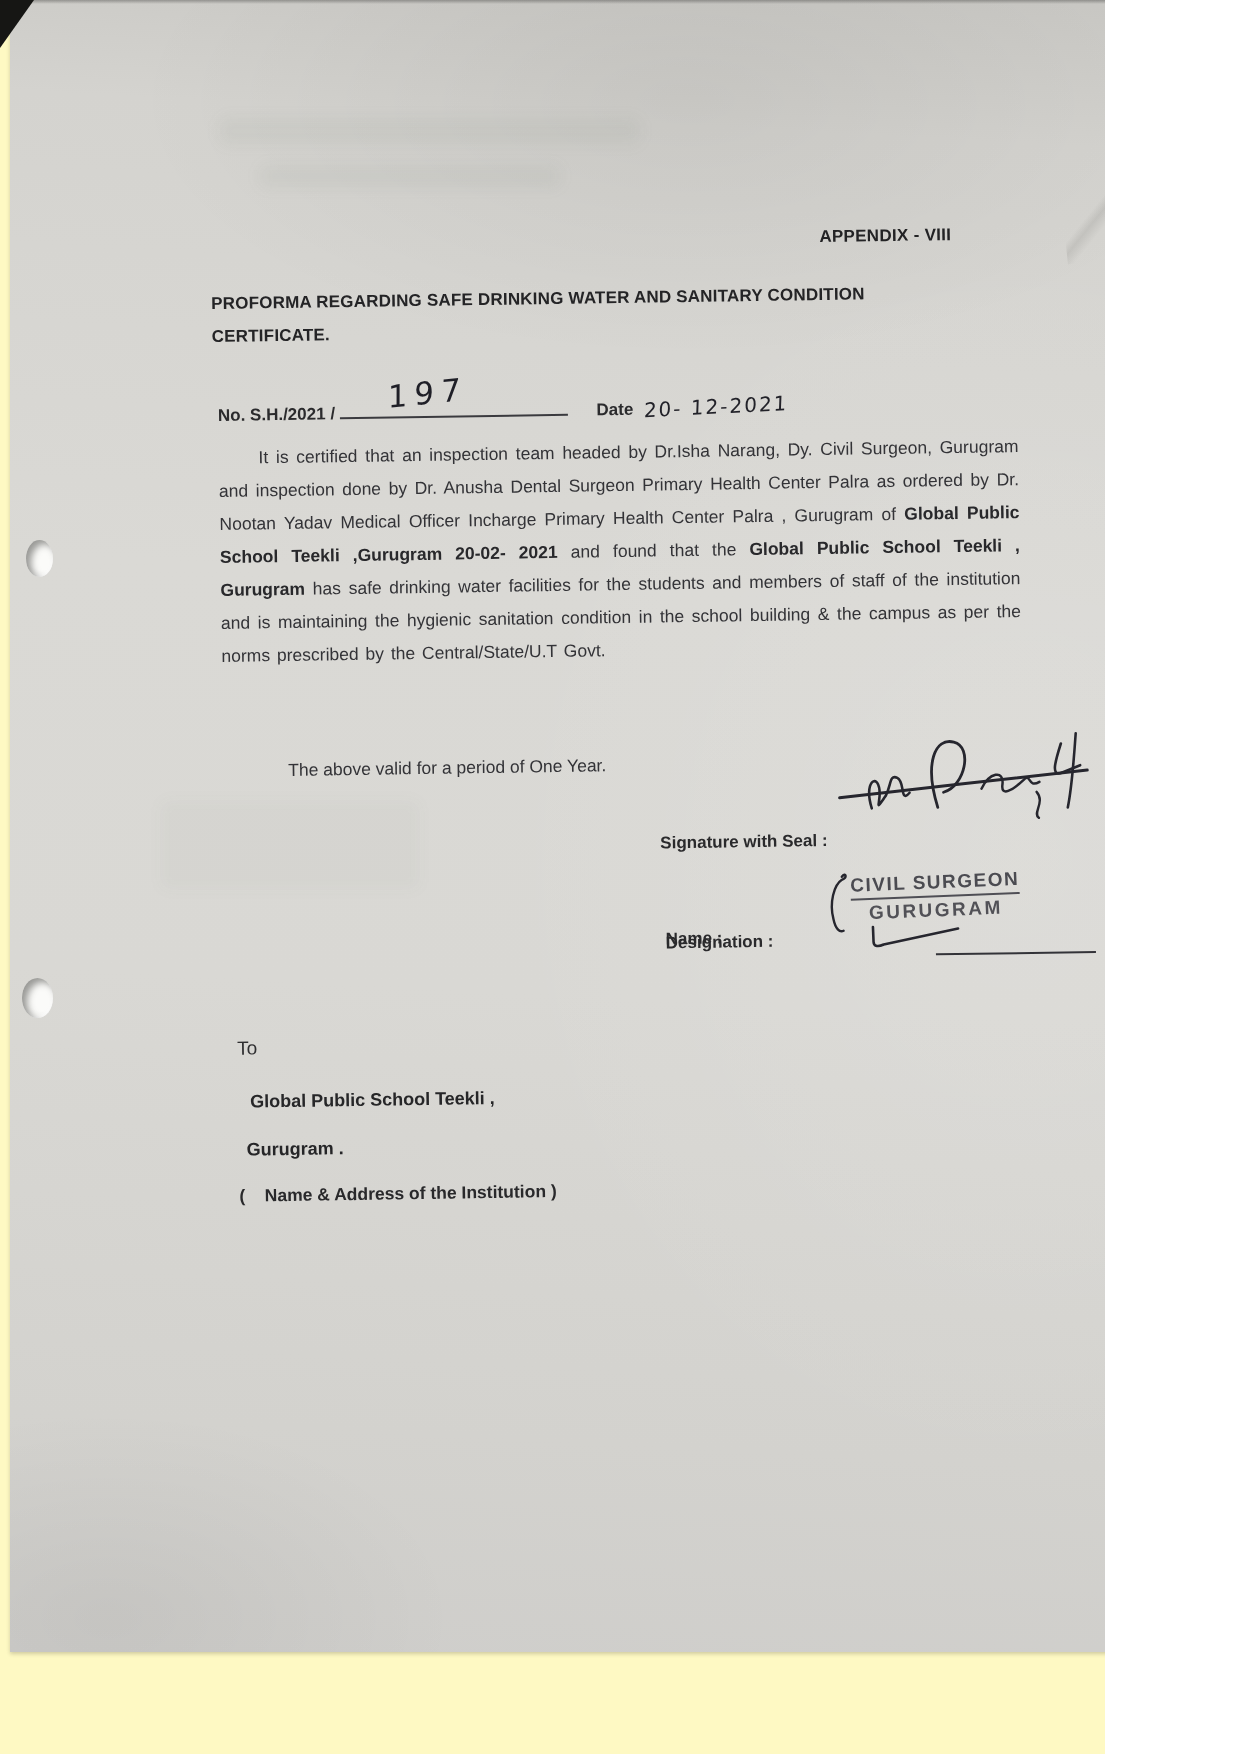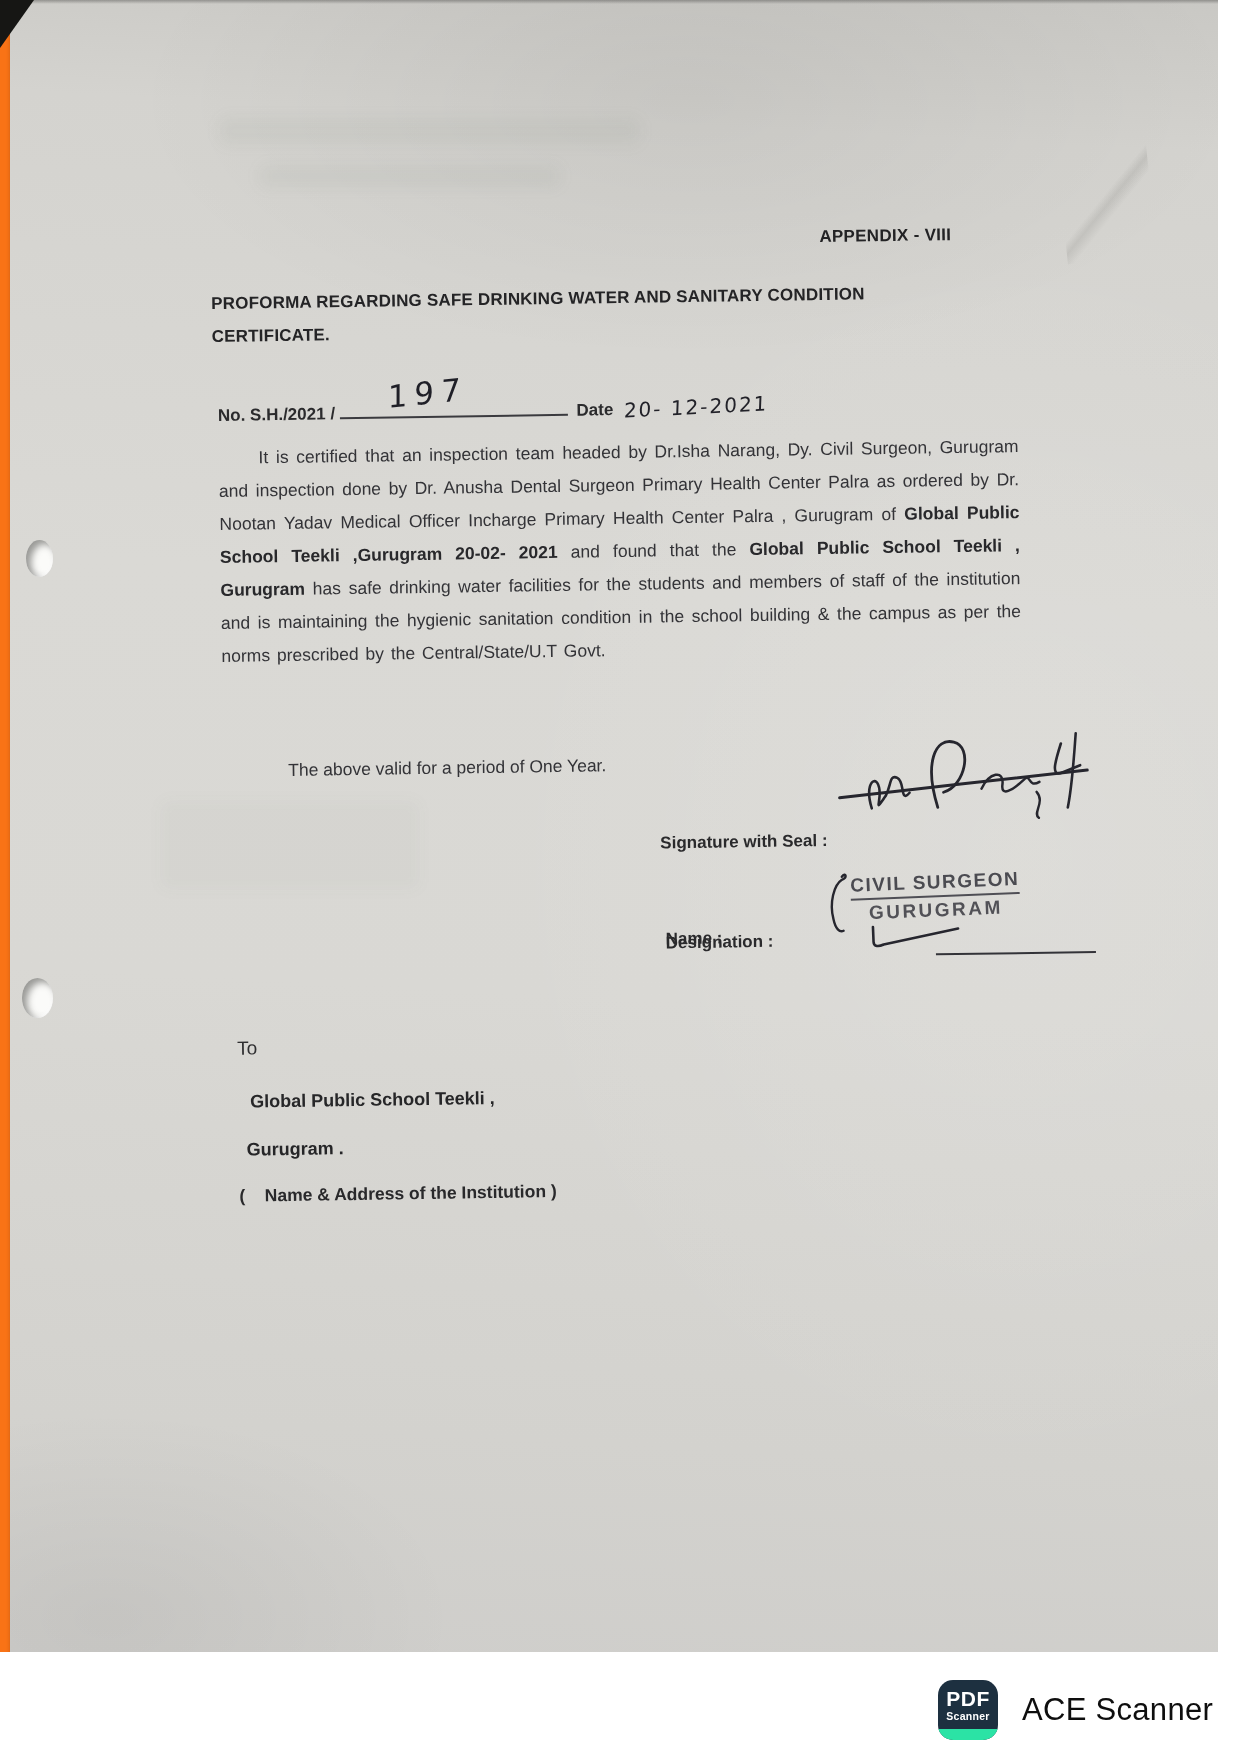--- a/index.html
+++ b/index.html
@@ -1,21 +1,21 @@
 <!DOCTYPE html>
 <html><head>
 <meta charset="utf-8">
 <style>
   * { margin:0; padding:0; box-sizing:border-box; }
   html,body { background:#ffffff; }
   body { font-family:"Liberation Sans", sans-serif; }
 
   .canvas {
-    position:relative; width:1218px; height:1754px;
-    background:#f97316; overflow:hidden;padding-left:48px;
+    position:relative; width:1105px; height:1754px;
+    background:#fef9c3; overflow:hidden;padding-left:48px;
   }
 
   
   .paper {
     position:absolute; left:10px; top:0; width:1231px; height:1652px;
     background:
       radial-gradient(ellipse 900px 420px at 55% 6%, rgba(0,0,0,0.055), transparent 62%),
       radial-gradient(ellipse 760px 900px at 82% 52%, rgba(255,255,255,0.10), transparent 72%),
       radial-gradient(ellipse 500px 300px at 8% 98%, rgba(0,0,0,0.05), transparent 70%),
       linear-gradient(183deg, #c9c8c4 0%, #d4d3cf 9%, #dad9d5 36%, #d9d8d4 60%, #d3d2ce 86%, #cfcecb 100%);
@@ -56,21 +56,21 @@
   .doc-title { position:absolute; left:213px; top:281px; width:700px; font-size:17px; font-weight:700; color:#242426; letter-spacing:.2px; line-height:33px; }
 
   .ref-row { position:absolute; left:218px; top:396px; font-size:17px; color:#2b2b2d; white-space:nowrap; }
   .ref-label { font-weight:700; }
   .ref-line { display:inline-block; width:228px; border-bottom:2px solid #3a3a3e; height:1em; position:relative; vertical-align:baseline; }
   .hand-number {
     position:absolute; left:48px; top:-26px; font-size:31px; color:#1f1f27;
     font-family:"DejaVu Sans", sans-serif; letter-spacing:7px;
     transform:rotate(-5deg) skewX(-6deg); font-weight:400;
   }
-  .date-label { font-weight:700; margin-left:4px;text-align:right; }
+  .date-label { font-weight:700; margin-left:24px;text-align:right; }
   .hand-date {
     display:inline-block; font-size:20px; color:#222229;
     font-family:"DejaVu Sans", sans-serif; letter-spacing:2px;
     transform:rotate(-2deg) skewX(-5deg); margin-left:6px;
   }
 
   .body-para {
     position:absolute; left:218px; top:436px; width:800px;
     font-size:17.5px; line-height:33px; text-align:justify; text-indent:40px;
     color:#333337; word-spacing:2px;
@@ -179,23 +179,14 @@
     <div class="desig-label">Designation :</div>
     <div class="desig-line"></div>
 
     <div class="to-label">To</div>
     <div class="inst-1">Global Public School Teekli ,</div>
     <div class="inst-2">Gurugram .</div>
     <div class="inst-note">(    Name &amp; Address of the Institution )</div>
 
   </div>
 
-  <div class="footer">
-    <div class="pdf-icon">
-      <div class="icon-body" style="background: rgb(29, 48, 64);"></div>
-      <div class="t1">PDF</div>
-      <div class="t2">Scanner</div>
-      <div class="accent" style="background: rgb(43, 227, 165);"></div>
-    </div>
-    <div class="app-name">ACE Scanner</div>
-  </div>
 
 </div>
 
 </body></html>

